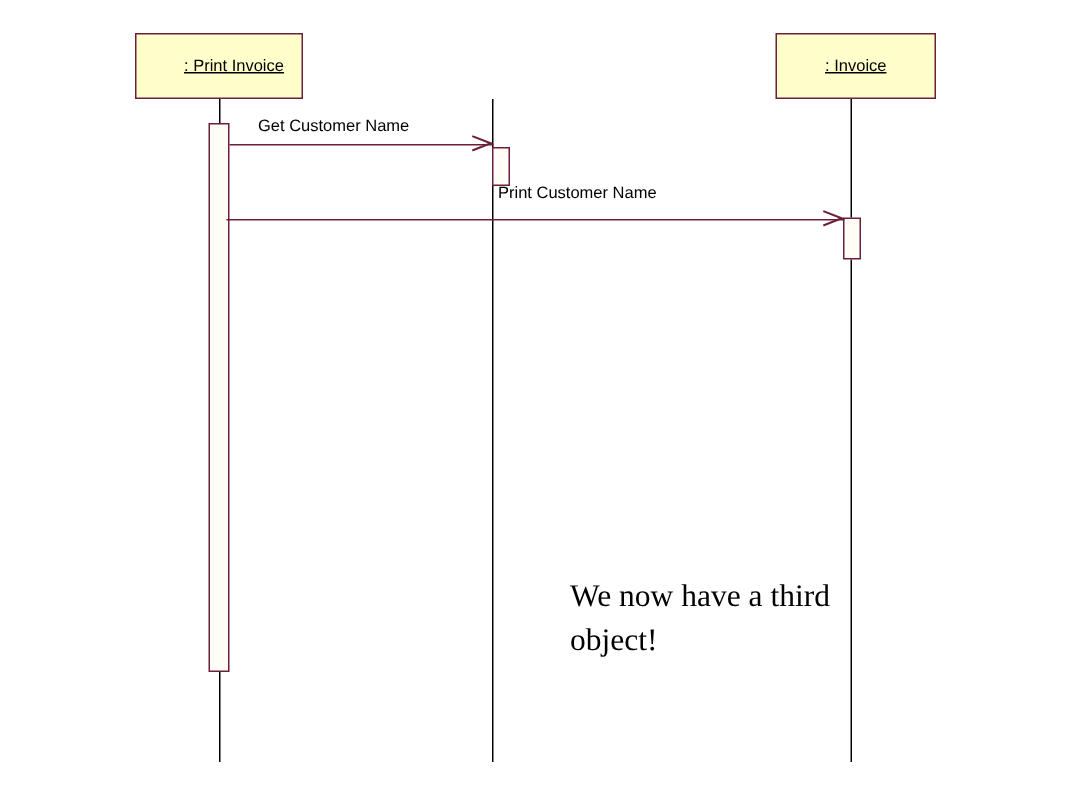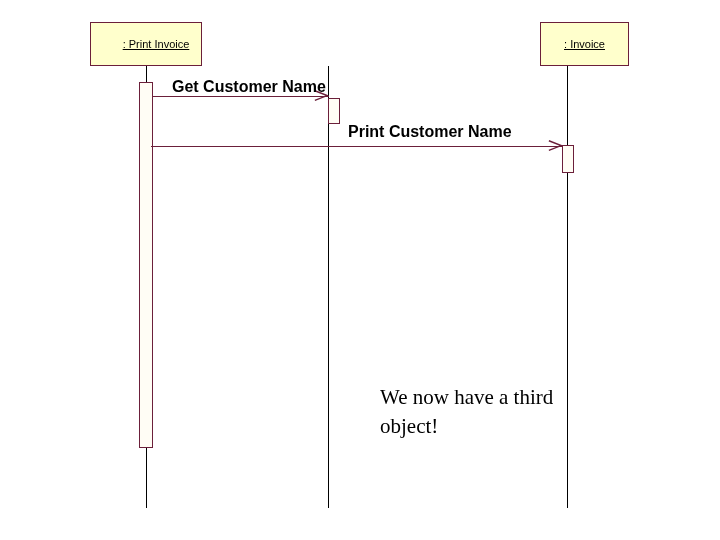--- a/index.html
+++ b/index.html
@@ -58,24 +58,23 @@
     background: #6b1f3a;
   }
   .msg-arrow {
     position: absolute;
     width: 14px;
     height: 14px;
     overflow: visible;
   }
   .msg-label {
     position: absolute;
-    font-size: 16px;
+    font-size: 11px;
     color: #000000;
     white-space: nowrap;
-    font-weight: bold;
   }
 
   
   .note {
     position: absolute;
     font-family: "Liberation Serif", serif;
     font-size: 21px;
     color: #000000;
     line-height: 29px;
     width: 190px;
@@ -88,36 +87,36 @@
 
   <div class="lifeline" style="left:146px; top:66px; height:442px;"></div>
   <div class="lifeline" style="left:328px; top:66px; height:442px;"></div>
   <div class="lifeline" style="left:567px; top:66px; height:442px;"></div>
 
   <div class="obj-box" style="left:90px; top:22px; width:112px; height:44px;padding-left:20px;">
     <span class="obj-label">: Print Invoice</span>
   </div>
 
 
-  <div class="obj-box" style="left:540px; top:22px; width:89px; height:44px;text-align:center;">
+  <div class="obj-box" style="left:517px; top:22px; width:107px; height:44px;text-align:center;">
     <span class="obj-label">: Invoice</span>
   </div>
 
   <div class="activation" style="left:139px; top:82px; width:14px; height:366px;"></div>
   <div class="activation" style="left:328px; top:98px; width:12px; height:26px;"></div>
   <div class="activation" style="left:562px; top:145px; width:12px; height:28px;"></div>
 
   <div class="msg-line" style="left:153px; top:96px; width:176px;"></div>
   <svg class="msg-arrow" style="left:314px; top:89px;" viewBox="0 0 16 16">
     <path d="M1,2 L15,7.5 L1,13" fill="none" stroke="#6b1f3a" stroke-width="1.6"></path>
   </svg>
   <div class="msg-label" style="left:172px; top:78px;">Get Customer Name</div>
 
   <div class="msg-line" style="left:151px; top:146px; width:412px;"></div>
   <svg class="msg-arrow" style="left:548px; top:139px;" viewBox="0 0 16 16">
     <path d="M1,2 L15,7.5 L1,13" fill="none" stroke="#6b1f3a" stroke-width="1.6"></path>
   </svg>
-  <div class="msg-label" style="left:348px; top:123px;">Print Customer Name</div>
+  <div class="msg-label" style="left:332px; top:123px;">Print Customer Name</div>
 
 
   <div class="note" style="left:380px; top:383px;">We now have a third object!</div>
 
 </div>
 
 </body></html>

